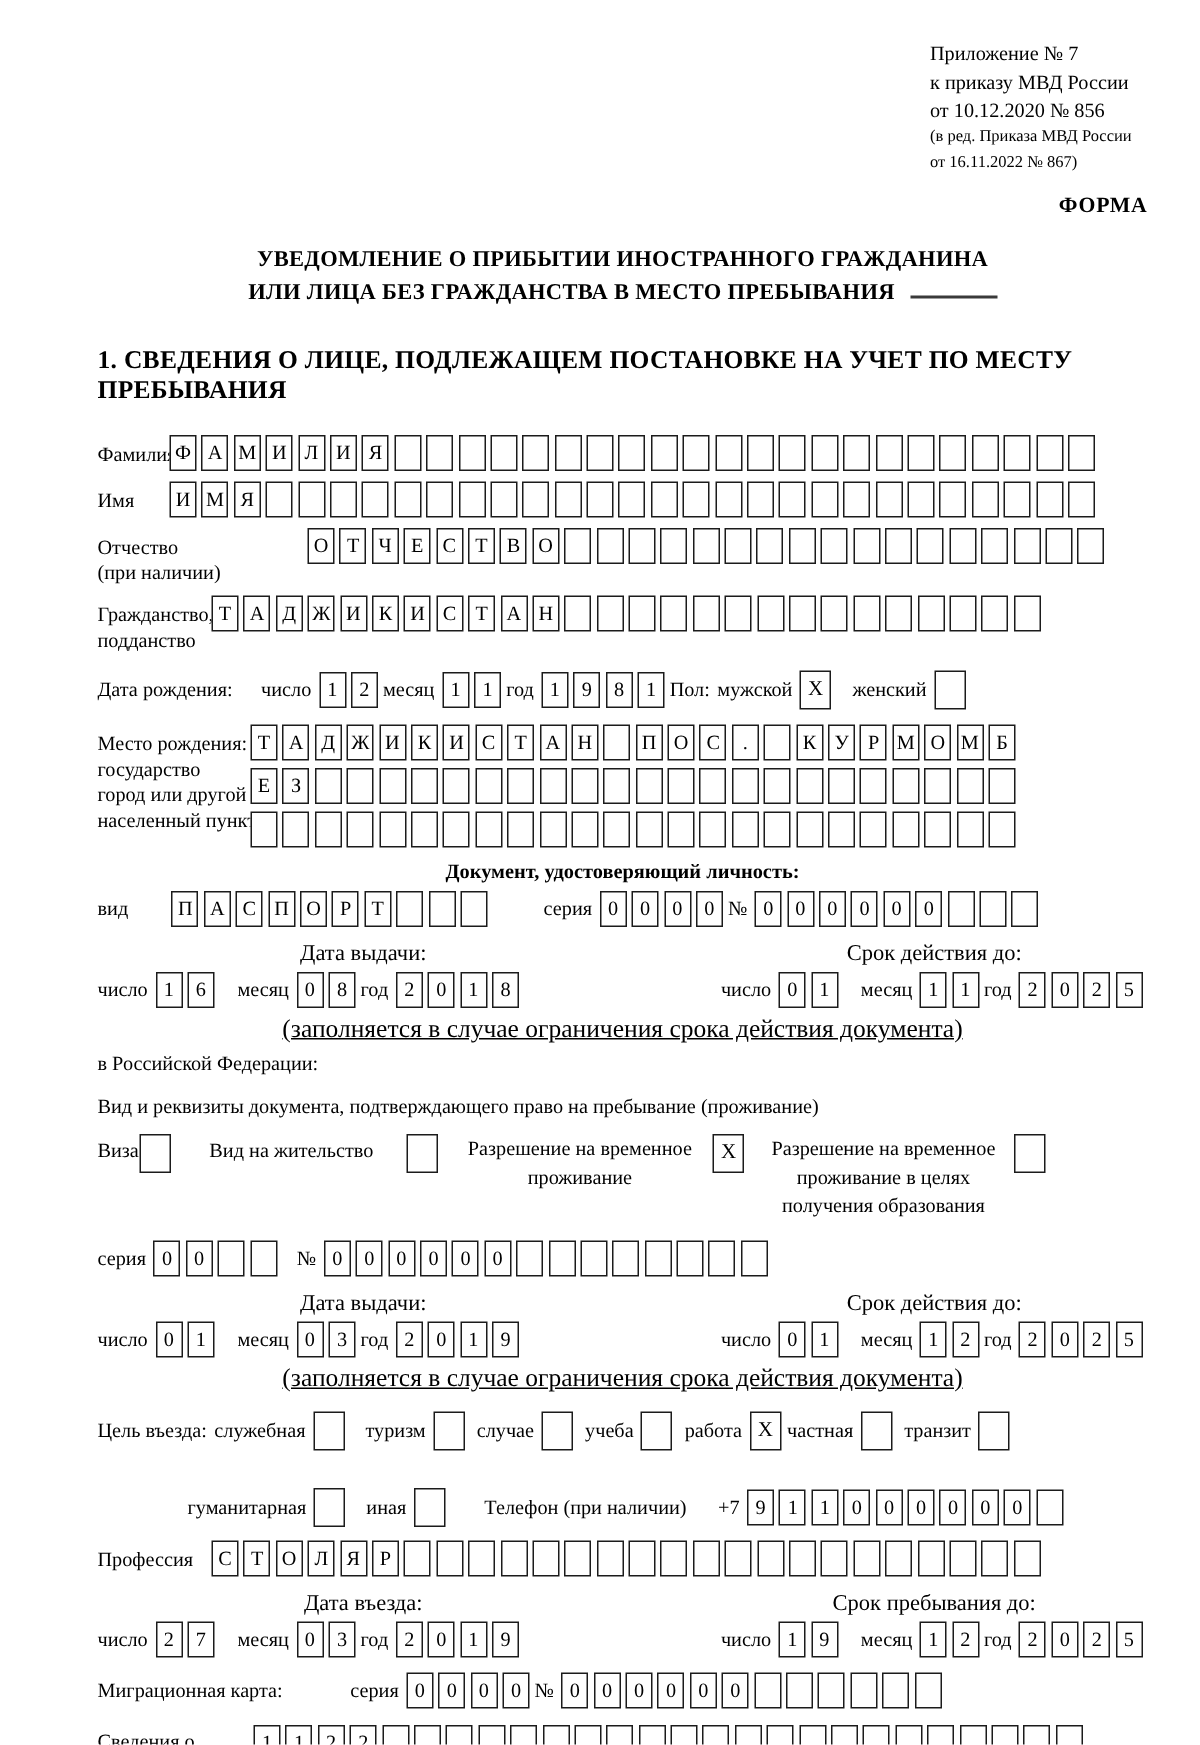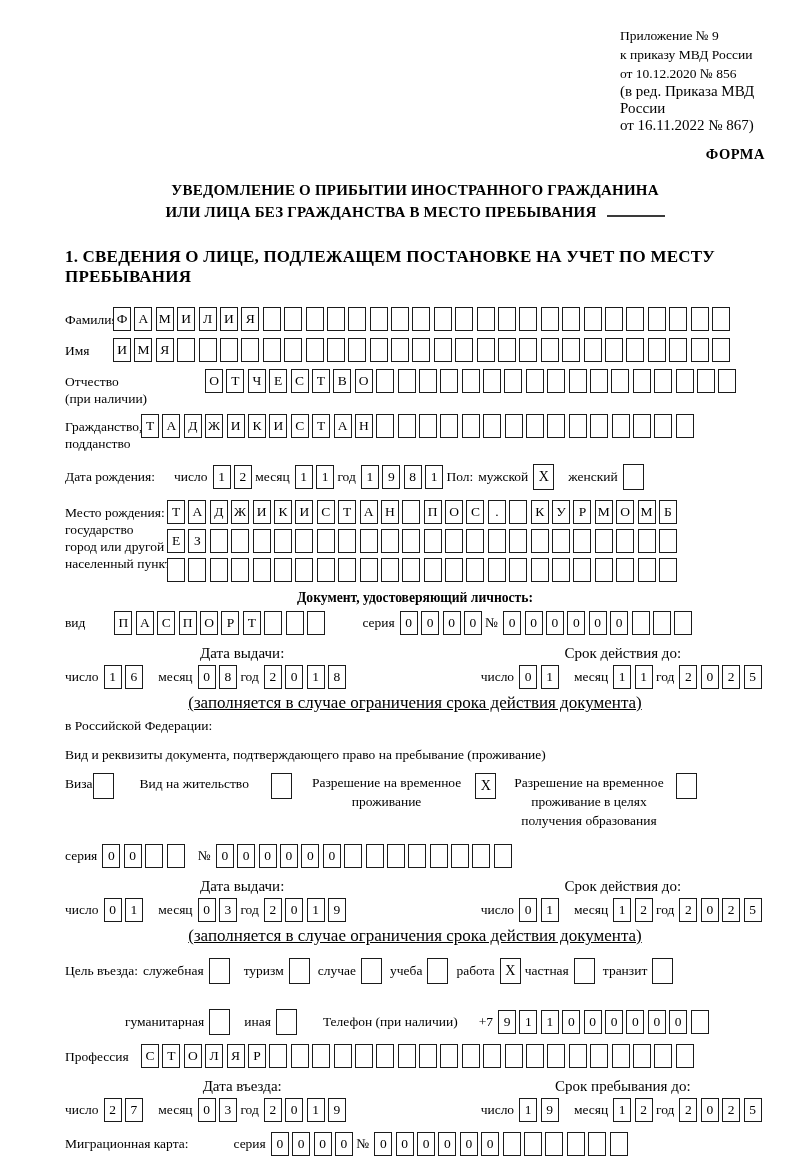--- a/index.html
+++ b/index.html
@@ -1,21 +1,21 @@
 <!DOCTYPE html>
 <html><head>
 <meta charset="utf-8">
 <style>
   html,body{margin:0;padding:0;background:#ffffff;}
   body{width:800px;height:1163px;overflow:hidden;font-family:"Liberation Serif",serif;color:#000;}
   .page{box-sizing:border-box;width:800px;height:1163px;padding:26px 35px 10px 65px;position:relative;}
 
   
   .hdr{margin-left:555px;font-size:13.5px;line-height:19px;}
-  .hdr .small{font-size:15px;line-height:17px;}
+  .hdr .small{font-size:11px;line-height:17px;}
   .forma{margin-top:12px;text-align:right;font-weight:bold;font-size:14.5px;letter-spacing:.5px;}
 
   
   .title{margin-top:16px;text-align:center;font-weight:bold;font-size:15px;line-height:22px;letter-spacing:.2px;}
   .blank-line{display:inline-block;width:58px;border-bottom:2.2px solid #3a3a3a;margin-left:10px;vertical-align:baseline;}
   .section{margin-top:24px;font-weight:bold;font-size:17px;letter-spacing:.2px;}
 
   
   .frow{display:flex;align-items:flex-start;margin-top:7px;}
   .lbl{flex:none;font-size:13.5px;line-height:17px;padding-top:4px;}
@@ -61,21 +61,21 @@
   .stack .cellrow{margin-top:5px;}
   .stack .cellrow:first-child{margin-top:0;}
   .doc-head{text-align:center;font-weight:bold;font-size:13.6px;margin-top:8px;}
 </style>
 </head>
 <body>
 
 <div class="page">
 
   <div class="hdr">
-    <div>Приложение № 9</div>
+    <div>Приложение № 7</div>
     <div>к приказу МВД России</div>
     <div>от 10.12.2020 № 856</div>
     <div class="small">(в ред. Приказа МВД России</div>
     <div class="small">от 16.11.2022 № 867)</div>
   </div>
 
   <div class="forma">ФОРМА</div>
 
   <div class="title">
     <div>УВЕДОМЛЕНИЕ О ПРИБЫТИИ ИНОСТРАННОГО ГРАЖДАНИНА</div>

